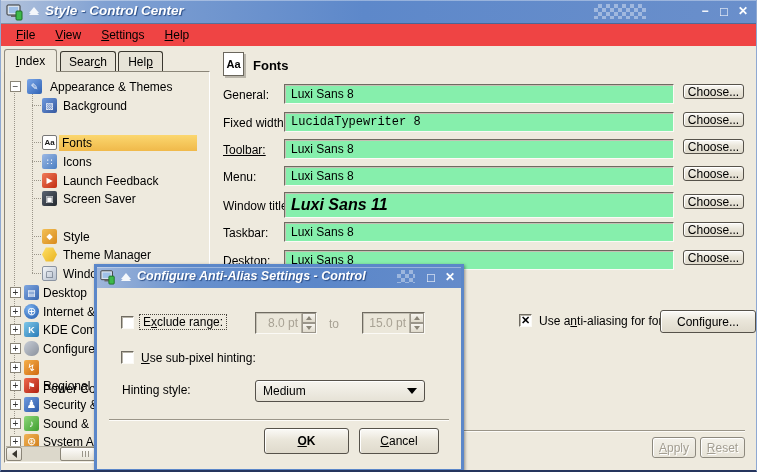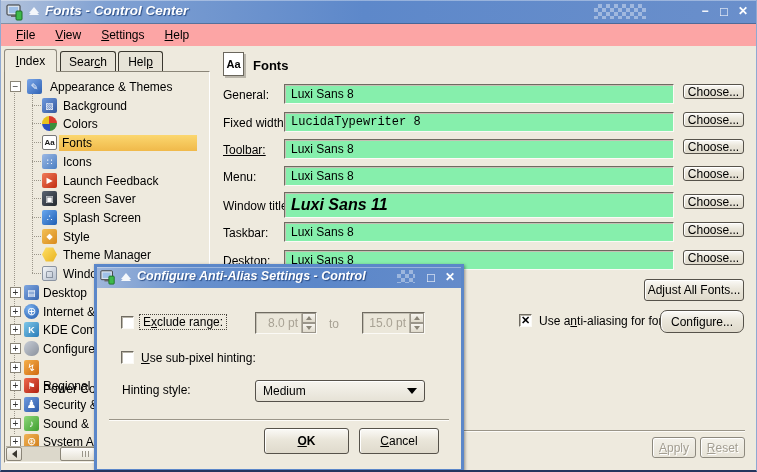--- a/index.html
+++ b/index.html
@@ -28,21 +28,21 @@
     background-image:conic-gradient(rgba(255,255,255,.38) 0 25%,transparent 0 50%,rgba(255,255,255,.38) 0 75%,transparent 0);
     background-size:8px 8px;}
   .tb-btns{position:absolute;right:5px;top:3px;display:flex;gap:3px;}
   .tb-btn{width:16px;height:16px;color:#fff;font-size:12px;font-weight:bold;
     display:flex;align-items:center;justify-content:center;cursor:default;}
   .g-min::before{content:"\2212";}
   .g-max::before{content:"\25A1";font-size:13px;}
   .g-close::before{content:"\2715";}
   
   .menubar{position:absolute;left:0;top:24px;width:100%;height:22px;display:flex;align-items:center;
-    padding-left:5px;background:#fca5a5;}
+    padding-left:5px;background:#ef4444;}
   .mitem{padding:2px 10px;white-space:nowrap;}
   .ac{text-decoration:underline;}
   
   .tab{position:absolute;display:flex;align-items:center;justify-content:center;
     border:1px solid #3a372f;border-bottom:none;border-radius:3px 3px 0 0;background:#e7e3d7;}
   .tab.active{background:#eeeade;border-color:#8f8a7e;z-index:3;}
   
   .tree-frame{position:absolute;left:3px;top:71px;width:206px;height:392px;background:#eeeade;
     border:1px solid;border-color:#8a8578 #ffffff #ffffff #8a8578;overflow:hidden;}
   .guide{position:absolute;width:0;border-left:1px dotted #9b968a;}
@@ -156,21 +156,21 @@
 <div class="window">
 
   <div class="titlebar">
     <svg class="app-icon" viewBox="0 0 18 18">
       <rect x="1" y="2" width="13" height="10" rx="1" fill="#d7e2ef" stroke="#333" stroke-width="1"></rect>
       <rect x="3" y="4" width="9" height="6" fill="#9fc0e8"></rect>
       <rect x="5" y="12" width="5" height="2" fill="#666"></rect>
       <rect x="10" y="8" width="6" height="9" rx="1" fill="#3eb94a" stroke="#1c6e26" stroke-width="1"></rect>
     </svg>
     <span class="shade-icon"></span>
-    <span class="title-text">Fonts - Control Center</span>
+    <span class="title-text">Style - Control Center</span>
     <span class="dither" style="right:110px;width:52px;"></span>
     <span class="tb-btns">
       <span class="tb-btn g-min"></span>
       <span class="tb-btn g-max"></span>
       <span class="tb-btn g-close"></span>
     </span>
   </div>
 
   <div class="menubar">
     <span class="mitem"><span></span><span class="ac">F</span><span>ile</span></span>
@@ -197,49 +197,39 @@
         <span class="hstub"></span>
         <span class="ti i-background" style="left:37px;"></span>
         <span class="tlabel" style="left:55px;">Background</span>
       </div>
 
     <div class="trow" style="top:5px;">
       <span class="exp open"></span>
       <span class="ti i-appearance" style="left:22px;"></span>
       <span class="tlabel" style="left:42px;">Appearance &amp; Themes</span>
     </div>
-    <div class="trow" style="top:42px;">
-        <span class="hstub"></span>
-        <span class="ti i-colors" style="left:37px;"></span>
-        <span class="tlabel" style="left:55px;">Colors</span>
-      </div>
     <div class="trow" style="top:61px;">
         <span class="hstub"></span>
         <span class="ti i-fonts" style="left:37px;"></span>
         <span class="tlabel sel" style="left:54px;">Fonts</span>
       </div>
     <div class="trow" style="top:99px;">
         <span class="hstub"></span>
         <span class="ti i-launch" style="left:37px;"></span>
         <span class="tlabel" style="left:55px;">Launch Feedback</span>
       </div>
     <div class="trow" style="top:80px;">
         <span class="hstub"></span>
         <span class="ti i-icons" style="left:37px;"></span>
         <span class="tlabel" style="left:55px;">Icons</span>
       </div>
     <div class="trow" style="top:117px;">
         <span class="hstub"></span>
         <span class="ti i-screensaver" style="left:37px;"></span>
         <span class="tlabel" style="left:55px;">Screen Saver</span>
-      </div>
-    <div class="trow" style="top:136px;">
-        <span class="hstub"></span>
-        <span class="ti i-splash" style="left:37px;"></span>
-        <span class="tlabel" style="left:55px;">Splash Screen</span>
       </div>
     <div class="trow" style="top:155px;">
         <span class="hstub"></span>
         <span class="ti i-style" style="left:37px;"></span>
         <span class="tlabel" style="left:55px;">Style</span>
       </div>
     <div class="trow" style="top:173px;">
         <span class="hstub"></span>
         <span class="ti i-theme" style="left:37px;"></span>
         <span class="tlabel" style="left:55px;">Theme Manager</span>
@@ -344,25 +334,24 @@
       <span>Luxi Sans 8</span>
     </div>
   <div class="btn choose" style="top:222px;">Choose...</div>
 
   <div class="plabel" style="top:254px;">Desktop:</div>
   <div class="field" style="top:250px;">
       <span>Luxi Sans 8</span>
     </div>
   <div class="btn choose" style="top:250px;">Choose...</div>
 
-  <div class="btn" style="left:643px;top:279px;width:100px;height:22px;">Adjust All Fonts...</div>
 
   <span class="cb checked" style="left:518px;top:314px;"></span>
   <span class="lbl" style="left:538px;top:314px;"><span>Use a</span><span class="ac">n</span><span>ti-aliasing for fonts</span></span>
-  <div class="btn" style="left:659px;top:310px;width:84px;height:23px;border-radius:7px;">Configure...</div>
+  <div class="btn" style="left:659px;top:310px;width:96px;height:23px;">Configure...</div>
 
   <div class="sep" style="left:219px;top:430px;width:525px;"></div>
   <div class="btn disabled" style="left:651px;top:437px;width:44px;height:21px;">
       <span><span></span><span class="ac">A</span><span>pply</span></span>
     </div>
   <div class="btn disabled" style="left:699px;top:437px;width:45px;height:21px;">
       <span><span></span><span class="ac">R</span><span>eset</span></span>
     </div>
 
   <div class="dialog">

